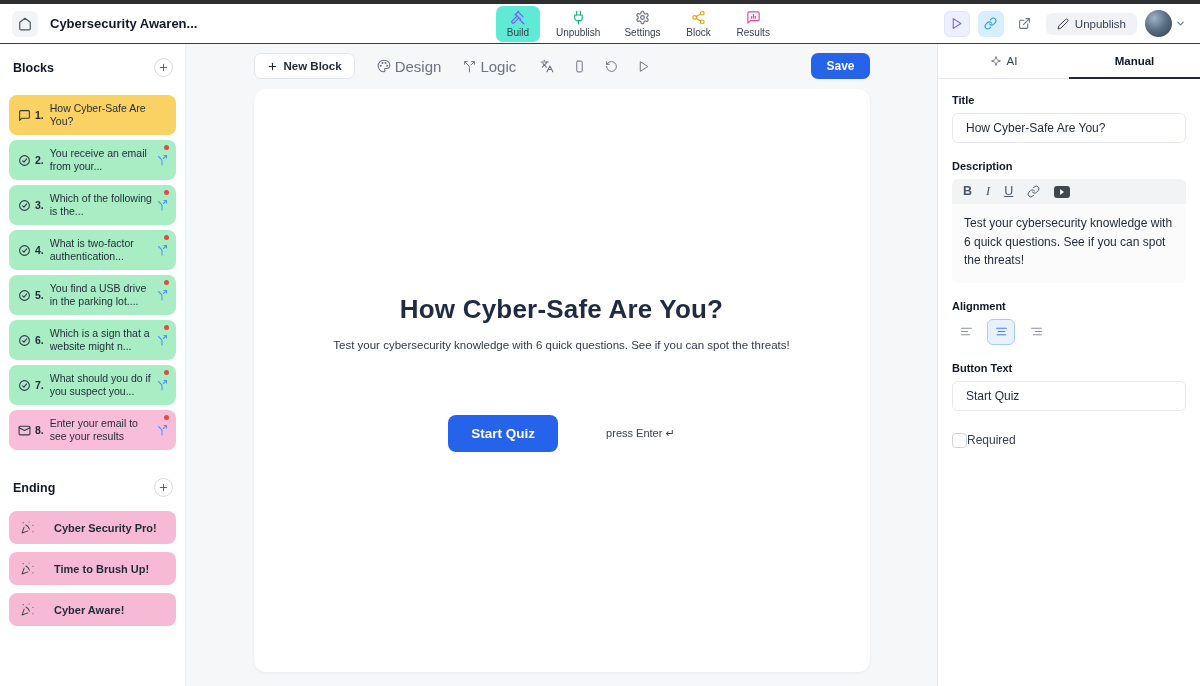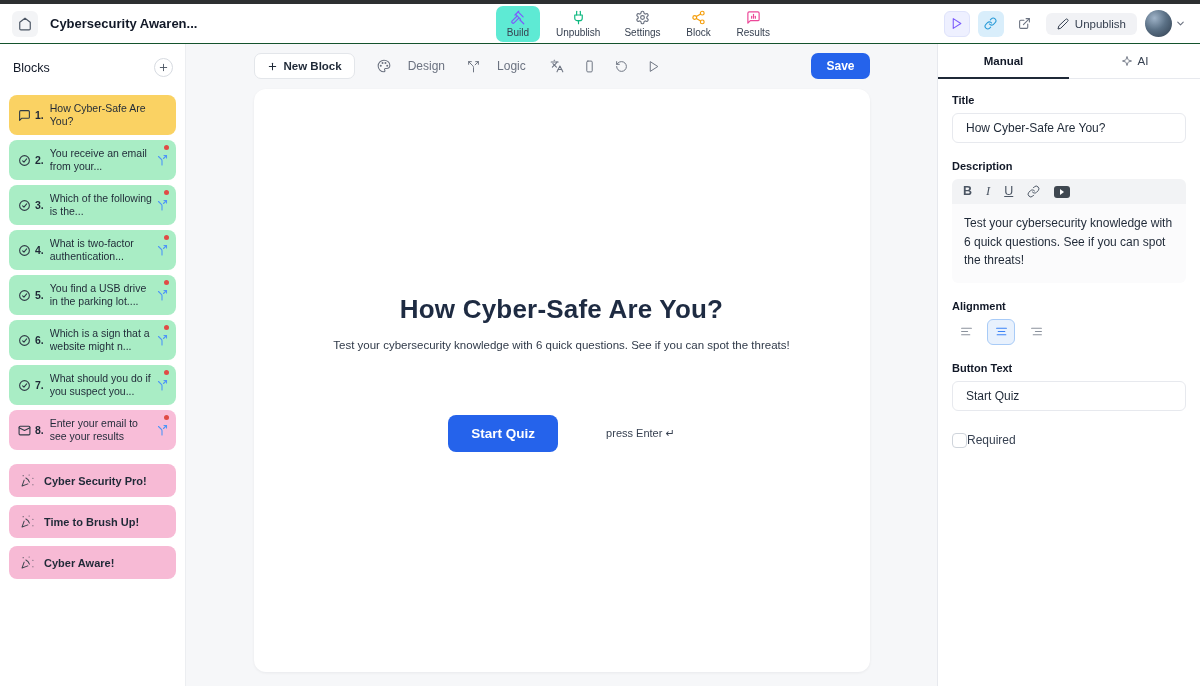--- a/index.html
+++ b/index.html
@@ -30,48 +30,48 @@
   .avatar-wrap { display:flex; align-items:center; gap:3px; cursor:pointer; }
   .avatar { width:27px; height:27px; border-radius:50%;
             background:radial-gradient(circle at 35% 30%, #9fb3c8 0%, #5b7186 45%, #2e3c4c 100%); }
 
   
   .main { position:absolute; top:44px; left:0; right:0; bottom:0; display:flex; }
 
   
   .sidebar { width:186px; background:#fff; border-right:1px solid #eceef1; padding:12px 9px 0 9px; overflow:hidden; }
   .section-head { display:flex; align-items:center; justify-content:space-between; padding:2px 3px 0 4px; }
-  .section-title { font-size:12.5px; font-weight:normal; color:#111827; }
+  .section-title { font-size:12.5px; font-weight:bold; color:#111827; }
   .add-btn { width:19px; height:19px; border-radius:50%; border:1px solid #d7dbe1; color:#4b5563;
              display:flex; align-items:center; justify-content:center; cursor:pointer; background:#fff; }
   .blocks-list { margin-top:18px; display:flex; flex-direction:column; gap:5px; }
   .block-card { position:relative; height:40px; border-radius:8px; display:flex; align-items:center;
                 padding:0 8px 0 9px; cursor:pointer; }
   .block-card.yellow { background:#fad263; }
   .block-card.green  { background:#a9edc5; }
   .block-card.pink   { background:#f8bdd8; }
   .block-icon { color:#2f3a46; display:flex; margin-right:4px; }
   .block-num { font-size:10.5px; font-weight:bold; color:#1f2937; margin-right:6px; }
   .block-text { flex:1; font-size:10.5px; line-height:1.25; color:#1f2937;
                 display:-webkit-box; -webkit-line-clamp:2; -webkit-box-orient:vertical; overflow:hidden; }
   .logic-badge { color:#4f96f7; display:flex; margin-left:3px; }
   .req-dot { position:absolute; top:5px; right:7px; width:5px; height:5px; border-radius:50%; background:#e04b45; }
   .ending-head { margin-top:26px; }
   .endings-list { margin-top:14px; display:flex; flex-direction:column; gap:8px; }
   .ending-card { height:33px; border-radius:8px; background:#f7bad5; display:flex; align-items:center;
-                 gap:10px; padding:0 12px; cursor:pointer; }
+                 gap:20px; padding:0 12px; cursor:pointer; }
   .ending-icon { color:#3f4750; display:flex; }
   .ending-text { font-size:11px; font-weight:bold; color:#1f2937; }
 
   
   .center { flex:1; display:flex; flex-direction:column; background:#f6f7f9; }
   .canvas-toolbar { width:616px; margin:7px auto 0; display:flex; align-items:center; height:30px; }
   .new-block-btn { display:flex; align-items:center; gap:6px; background:#fff; border:1px solid #e3e6ea;
                    border-radius:7px; padding:6px 12px; font-size:11.5px; font-weight:bold; color:#1f2937; cursor:pointer; }
-  .tool-link { display:flex; align-items:center; gap:17px; font-size:12px; color:#6b7280;
+  .tool-link { display:flex; align-items:center; gap:4px; font-size:15px; color:#6b7280;
                margin-left:22px; cursor:pointer; }
   .tool-icons { display:flex; align-items:center; gap:19px; margin-left:24px; color:#6b7280; }
   .tool-ic { display:flex; cursor:pointer; }
   .save-btn { margin-left:auto; background:#2563eb; color:#fff; font-size:12px; font-weight:bold;
               border:none; border-radius:7px; padding:6px 15px; cursor:pointer; }
 
   .canvas-card { width:616px; margin:8px auto 0; height:583px; background:#fff; border-radius:12px;
                  box-shadow:0 1px 3px rgba(16,24,40,.06); display:flex; flex-direction:column;
                  align-items:center; }
   .canvas-inner { margin-top:205px; text-align:center; width:500px; }
@@ -375,20 +375,31 @@
             <svg width="12" height="12" viewBox="0 0 24 24" fill="none" stroke="currentColor" stroke-width="2.2" stroke-linecap="round" stroke-linejoin="round">
               <path d="M16 3h5v5"></path>
               <path d="M12 22v-8.3a4 4 0 0 0-1.17-2.87L5 5"></path>
               <path d="m15 9 6-6"></path>
             </svg>
           </span>
           <span class="req-dot"></span>
         </div>
       </div>
 
+    <div class="section-head ending-head">
+      <div class="section-title">Ending</div>
+      <div class="add-btn">
+        <span>
+          <svg width="11" height="11" viewBox="0 0 24 24" fill="none" stroke="currentColor" stroke-width="2" stroke-linecap="round">
+              <line x1="12" y1="5" x2="12" y2="19"></line>
+              <line x1="5" y1="12" x2="19" y2="12"></line>
+            </svg>
+        </span>
+      </div>
+    </div>
     <div class="endings-list" id="endings-list">
         <div class="ending-card">
           <span class="ending-icon">
             <svg width="13" height="13" viewBox="0 0 24 24" fill="none" stroke="currentColor" stroke-width="1.9" stroke-linecap="round" stroke-linejoin="round">
               <path d="M5.8 11.3 2 22l10.7-3.79"></path>
               <path d="M4 3h.01"></path>
               <path d="M22 8h.01"></path>
               <path d="M15 2h.01"></path>
               <path d="M22 20h.01"></path>
               <path d="M9 7.5c2 1 5.5 4.5 6.5 7.5"></path>
@@ -497,30 +508,30 @@
         <div class="cta-row">
           <button class="cta-btn">Start Quiz</button>
           <span class="cta-hint">press Enter ↵</span>
         </div>
       </div>
     </div>
   </div>
 
   <div class="panel">
     <div class="panel-tabs">
-      <div class="panel-tab active">
-        <span>Manual</span>
-      </div>
       <div class="panel-tab">
         <span style="color:#6b7280">
           <svg width="12" height="12" viewBox="0 0 24 24" fill="none" stroke="currentColor" stroke-width="1.8" stroke-linejoin="round">
               <path d="m12 3 1.9 5.8a2 2 0 0 0 1.3 1.3L21 12l-5.8 1.9a2 2 0 0 0-1.3 1.3L12 21l-1.9-5.8a2 2 0 0 0-1.3-1.3L3 12l5.8-1.9a2 2 0 0 0 1.3-1.3Z"></path>
             </svg>
         </span>
         <span>AI</span>
+      </div>
+      <div class="panel-tab active">
+        <span>Manual</span>
       </div>
     </div>
     <div class="panel-body">
       <div class="field-label">Title</div>
       <input class="text-input" value="How Cyber-Safe Are You?" style="">
 
       <div class="field-label field-gap">Description</div>
       <div class="desc-box">
         <div class="desc-toolbar">
           <span class="fmt-btn fmt-b">B</span>

